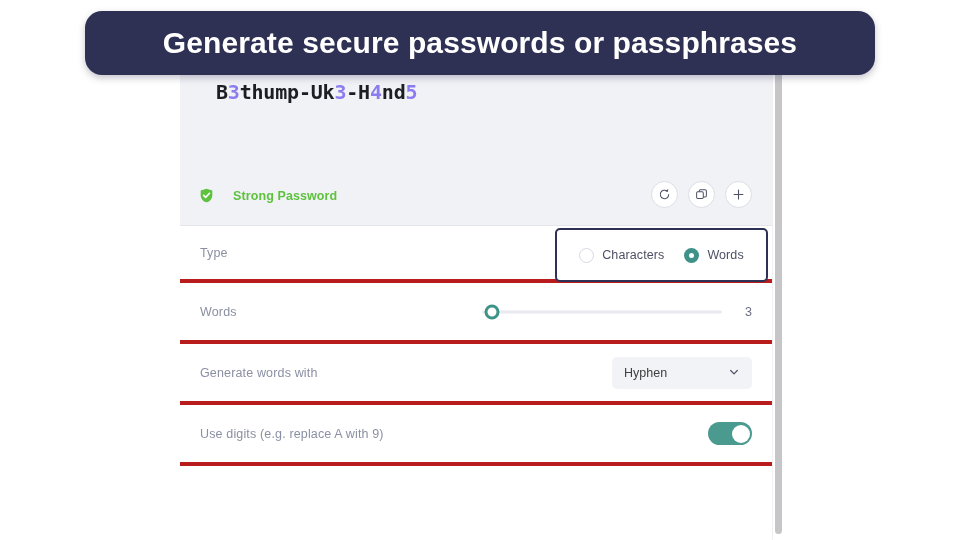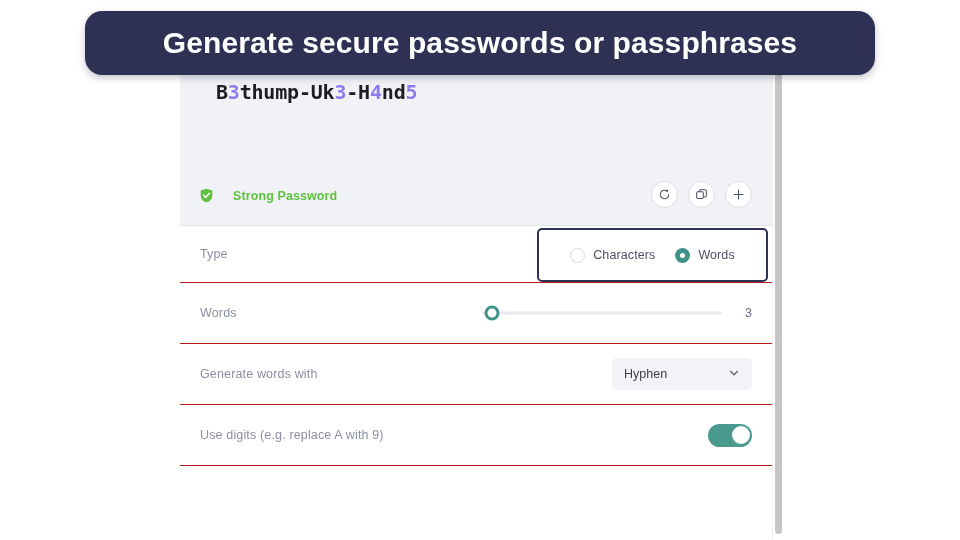--- a/index.html
+++ b/index.html
@@ -108,42 +108,42 @@
   }
   .circ-btn svg { display: block; }
 
   
   .row {
     position: relative;
     display: flex;
     align-items: center;
     height: 61px;
     padding: 0 20px;
-    border-bottom: 1px solid #b91c1c;
+    border-bottom: 4px solid #b91c1c;
     background: #ffffff;
   }
   .row-label {
     font-size: 12.5px;
     color: #8b8fa3;
     letter-spacing: 0.15px;
     flex: 0 0 auto;
   }
   .row-right {
     margin-left: auto;
     display: flex;
     align-items: center;
   }
 
   
   .row-type { height: 57px; }
   .radio-group {
     position: absolute;
     right: 4px;
     top: 2px;
-    width: 231px;
+    width: 213px;
     height: 54px;
     border: 2px solid #2e3154;
     border-radius: 5px;
     background: #ffffff;
     display: flex;
     align-items: center;
     justify-content: center;
     gap: 20px;
     z-index: 5;
   }

